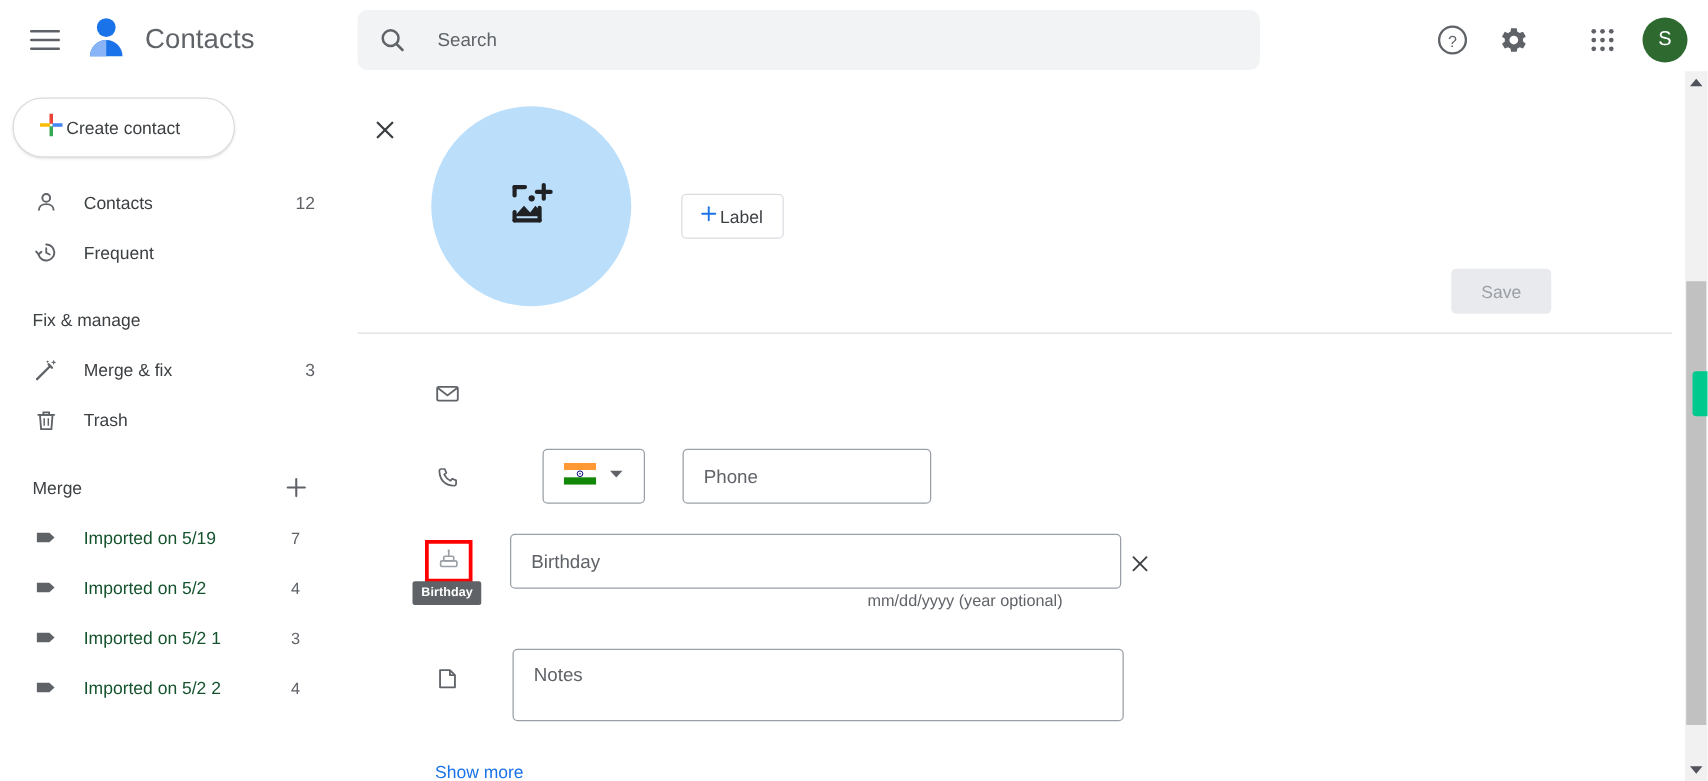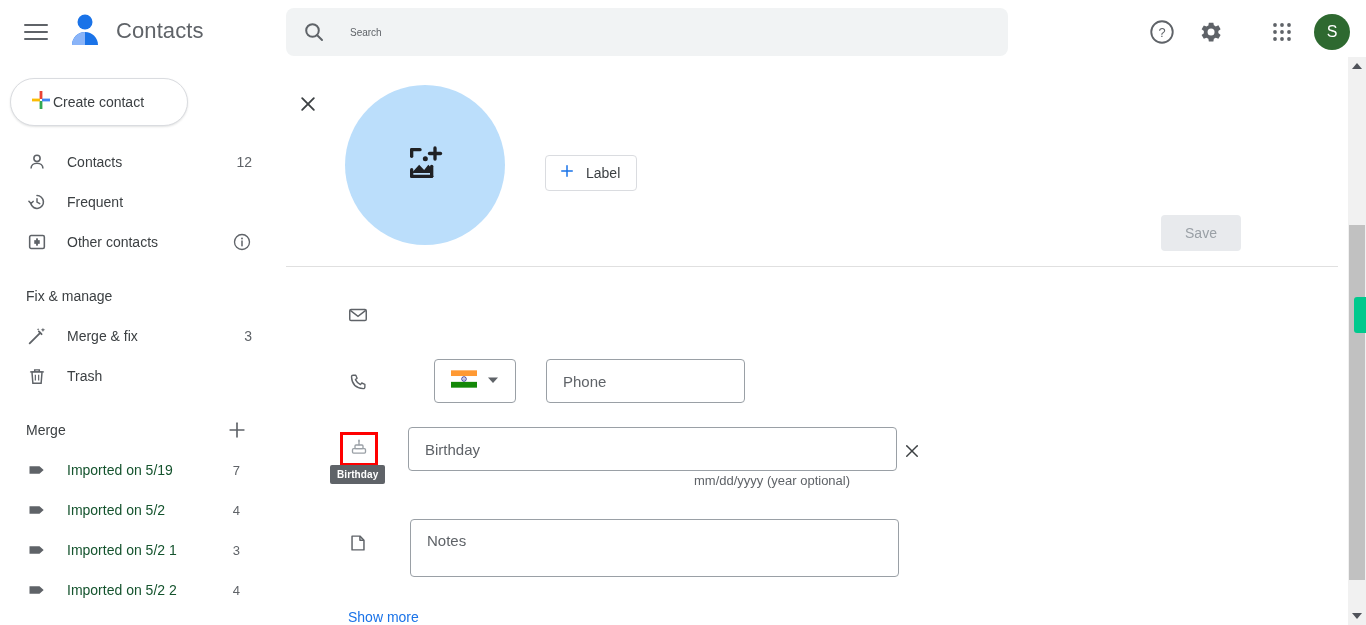--- a/index.html
+++ b/index.html
@@ -40,21 +40,21 @@
 
   #searchbar {
     position: absolute; left: 286px; top: 8px;
     width: 722px; height: 48px;
     background: #f1f3f4; border-radius: 8px;
     display: flex; align-items: center; padding: 0 16px;
   }
   #search-icon { width: 24px; height: 24px; flex: 0 0 auto; margin-right: 22px; }
   #search-input {
     border: 0; outline: 0; background: transparent;
-    font-size: 10px; color: #202124; width: 100%;
+    font-size: 15px; color: #202124; width: 100%;
     font-family: "Liberation Sans", sans-serif;
   }
   #search-input::placeholder { color: #5f6368; }
 
   .topicon {
     position: absolute; top: 18px;
     width: 28px; height: 28px; cursor: pointer;
   }
   #help-icon { left: 1148px; }
   #settings-icon { left: 1196px; }
@@ -133,21 +133,21 @@
     width: 160px; height: 160px; border-radius: 50%;
     background: #bbdefb;
     display: flex; align-items: center; justify-content: center;
     cursor: pointer;
   }
   #label-btn {
     position: absolute; left: 265px; top: 91px;
     height: 36px; padding: 0 16px 0 12px;
     border: 1px solid #dadce0; border-radius: 4px;
     background: #ffffff;
-    display: flex; align-items: center; gap: 10px; cursor: pointer;
+    display: flex; align-items: center; cursor: pointer;
   }
   #label-btn .ltxt { font-size: 14px; color: #3c4043; }
   #save-btn {
     position: absolute; left: 881px; top: 151px;
     width: 80px; height: 36px;
     background: #e8eaed; border: 0; border-radius: 4px;
     color: #9aa0a6; font-size: 14px; cursor: default;
     font-family: "Liberation Sans", sans-serif;
   }
   #divider {
@@ -348,37 +348,20 @@
         <svg width="22" height="22" viewBox="0 0 24 24">
           <path d="M12 5a7 7 0 1 1-6.7 9" fill="none" stroke="#5f6368" stroke-width="1.7" stroke-linecap="round"></path>
           <polyline points="3.2,11.2 5.4,13.6 7.8,11.4" fill="none" stroke="#5f6368" stroke-width="1.7" stroke-linecap="round" stroke-linejoin="round"></polyline>
           <polyline points="12,8.3 12,12.2 15,13.8" fill="none" stroke="#5f6368" stroke-width="1.6" stroke-linecap="round"></polyline>
         </svg>
       </span>
       <span class="ntext">Frequent</span>
       <span class="ncount"></span>
     </div>
 
-    <div class="navitem">
-      <span class="nicon">
-        <svg width="22" height="22" viewBox="0 0 24 24">
-          <rect x="4" y="5" width="16" height="14" rx="1.6" fill="none" stroke="#5f6368" stroke-width="1.7"></rect>
-          <rect x="9" y="10" width="6" height="4" fill="#5f6368"></rect>
-          <rect x="11" y="8" width="2" height="8" fill="#5f6368"></rect>
-        </svg>
-      </span>
-      <span class="ntext">Other contacts</span>
-      <span class="ninfo">
-        <svg width="20" height="20" viewBox="0 0 24 24">
-          <circle cx="12" cy="12" r="9" fill="none" stroke="#5f6368" stroke-width="1.6"></circle>
-          <circle cx="12" cy="7.8" r="1.1" fill="#5f6368"></circle>
-          <rect x="11.1" y="10.2" width="1.8" height="7" fill="#5f6368"></rect>
-        </svg>
-      </span>
-    </div>
   </div>
 
   <div class="section-head">
     <span class="stext">Fix &amp; manage</span>
   </div>
 
   <div class="navitem">
     <span class="nicon">
       <svg width="22" height="22" viewBox="0 0 24 24">
         <line x1="4" y1="20" x2="15.5" y2="8.5" stroke="#5f6368" stroke-width="2" stroke-linecap="round"></line>

